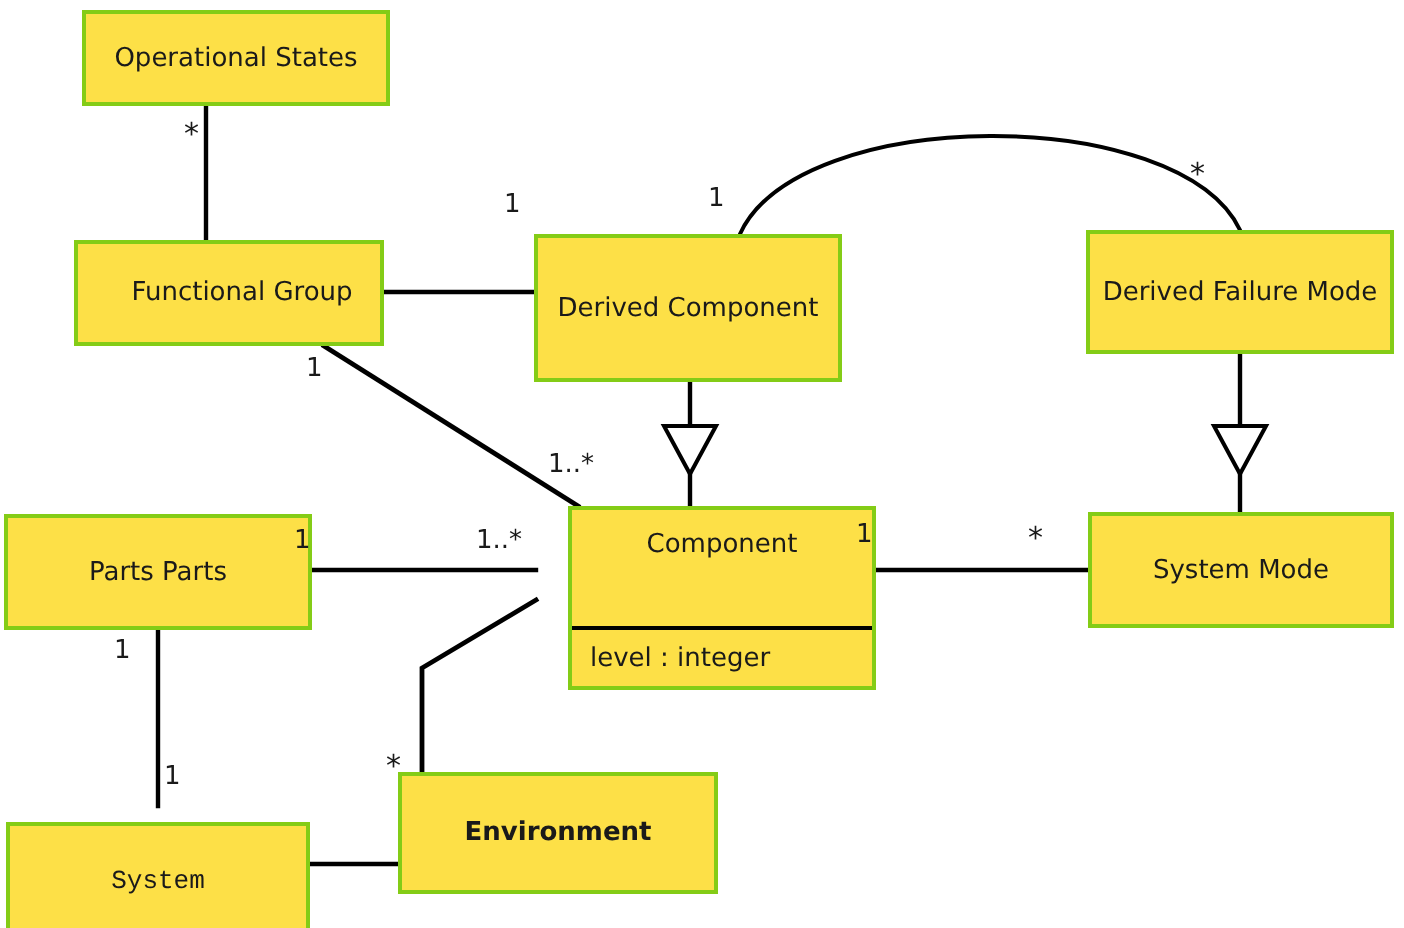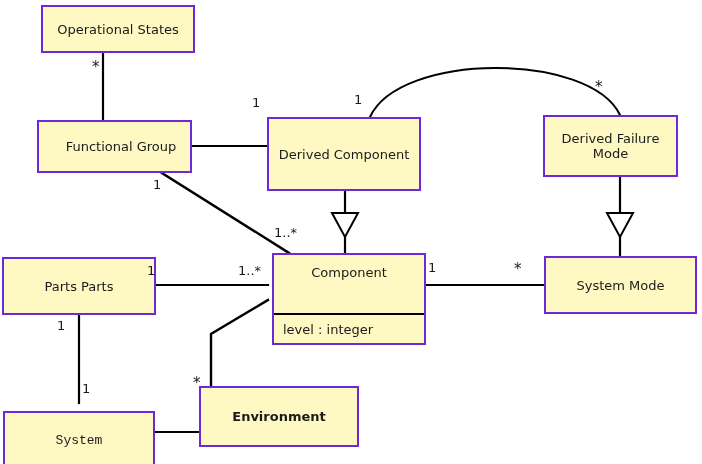--- a/index.html
+++ b/index.html
@@ -21,22 +21,22 @@
   #diagram-svg {
     position: absolute;
     top: 0;
     left: 0;
     width: 702px;
     height: 464px;
   }
   .uml-class {
     position: absolute;
     box-sizing: border-box;
-    border: 2px solid #6d28d9;
-    background: #fef9c3;
+    border: 2px solid #84cc16;
+    background: #fde047;
     display: flex;
     flex-direction: column;
     z-index: 2;
   }
   .uml-name-compartment {
     flex: 1 1 auto;
     display: flex;
     align-items: center;
     justify-content: center;
     text-align: center;
@@ -110,29 +110,29 @@
   </div>
 
   <div class="uml-class" style="left:37px; top:120px; width:155px; height:53px;padding-left:13px;">
     <div class="uml-name-compartment">Functional Group</div>
   </div>
 
   <div class="uml-class" style="left:267px; top:117px; width:154px; height:74px;">
     <div class="uml-name-compartment">Derived Component</div>
   </div>
 
-  <div class="uml-class" style="left:543px; top:115px; width:135px; height:62px;">
+  <div class="uml-class" style="left:543px; top:115px; width:154px; height:62px;">
     <div class="uml-name-compartment">Derived Failure Mode</div>
   </div>
 
   <div class="uml-class" style="left:2px; top:257px; width:154px; height:58px;">
     <div class="uml-name-compartment">Parts Parts</div>
   </div>
 
-  <div class="uml-class" style="left:272px; top:253px; width:154px; height:92px;gap:24px;">
+  <div class="uml-class" style="left:284px; top:253px; width:154px; height:92px;gap:24px;">
     <div class="uml-name-compartment">Component</div>
     <div class="uml-attr-compartment">level : integer</div>
   </div>
 
   <div class="uml-class" style="left:544px; top:256px; width:153px; height:58px;">
     <div class="uml-name-compartment">System Mode</div>
   </div>
 
   <div class="uml-class" style="left:3px; top:411px; width:152px; height:58px;font-family:Liberation Mono, monospace;">
     <div class="uml-name-compartment">System</div>

